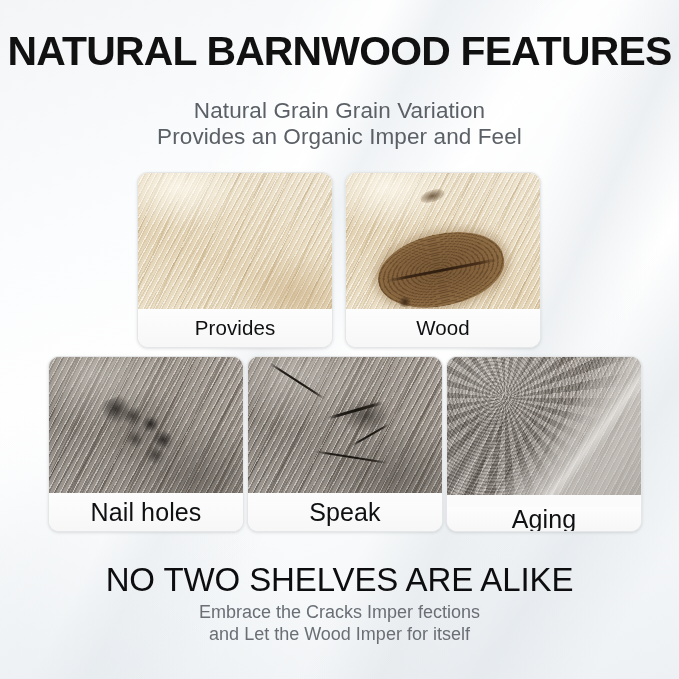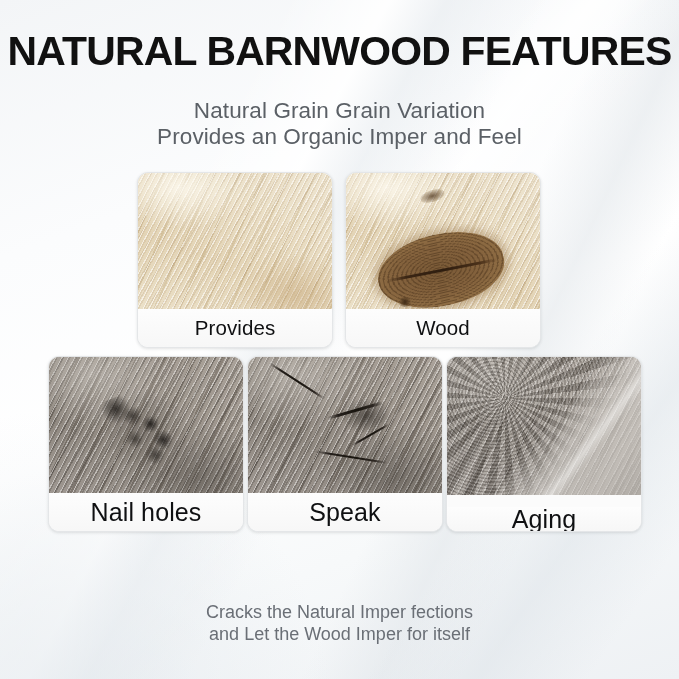--- a/index.html
+++ b/index.html
@@ -327,19 +327,20 @@
       <div class="wood wood-gray">
         <div class="sheen"></div>
         <div class="aging-rough"></div>
         <div class="aging-smooth"></div>
         <div class="aging-seam"></div>
       </div>
     </div>
     <div class="caption sm" style="height:24px;">Aging</div>
   </div>
 
+  <div class="layer title-bottom">NO TWO SHELVES ARE ALIKE</div>
 
   <div class="layer footnote">
-    <div>Cracks the Natural Imper fections</div>
+    <div>Embrace the Cracks Imper fections</div>
     <div>and Let the Wood Imper for itself</div>
   </div>
 
 </div>
 
 </body></html>

